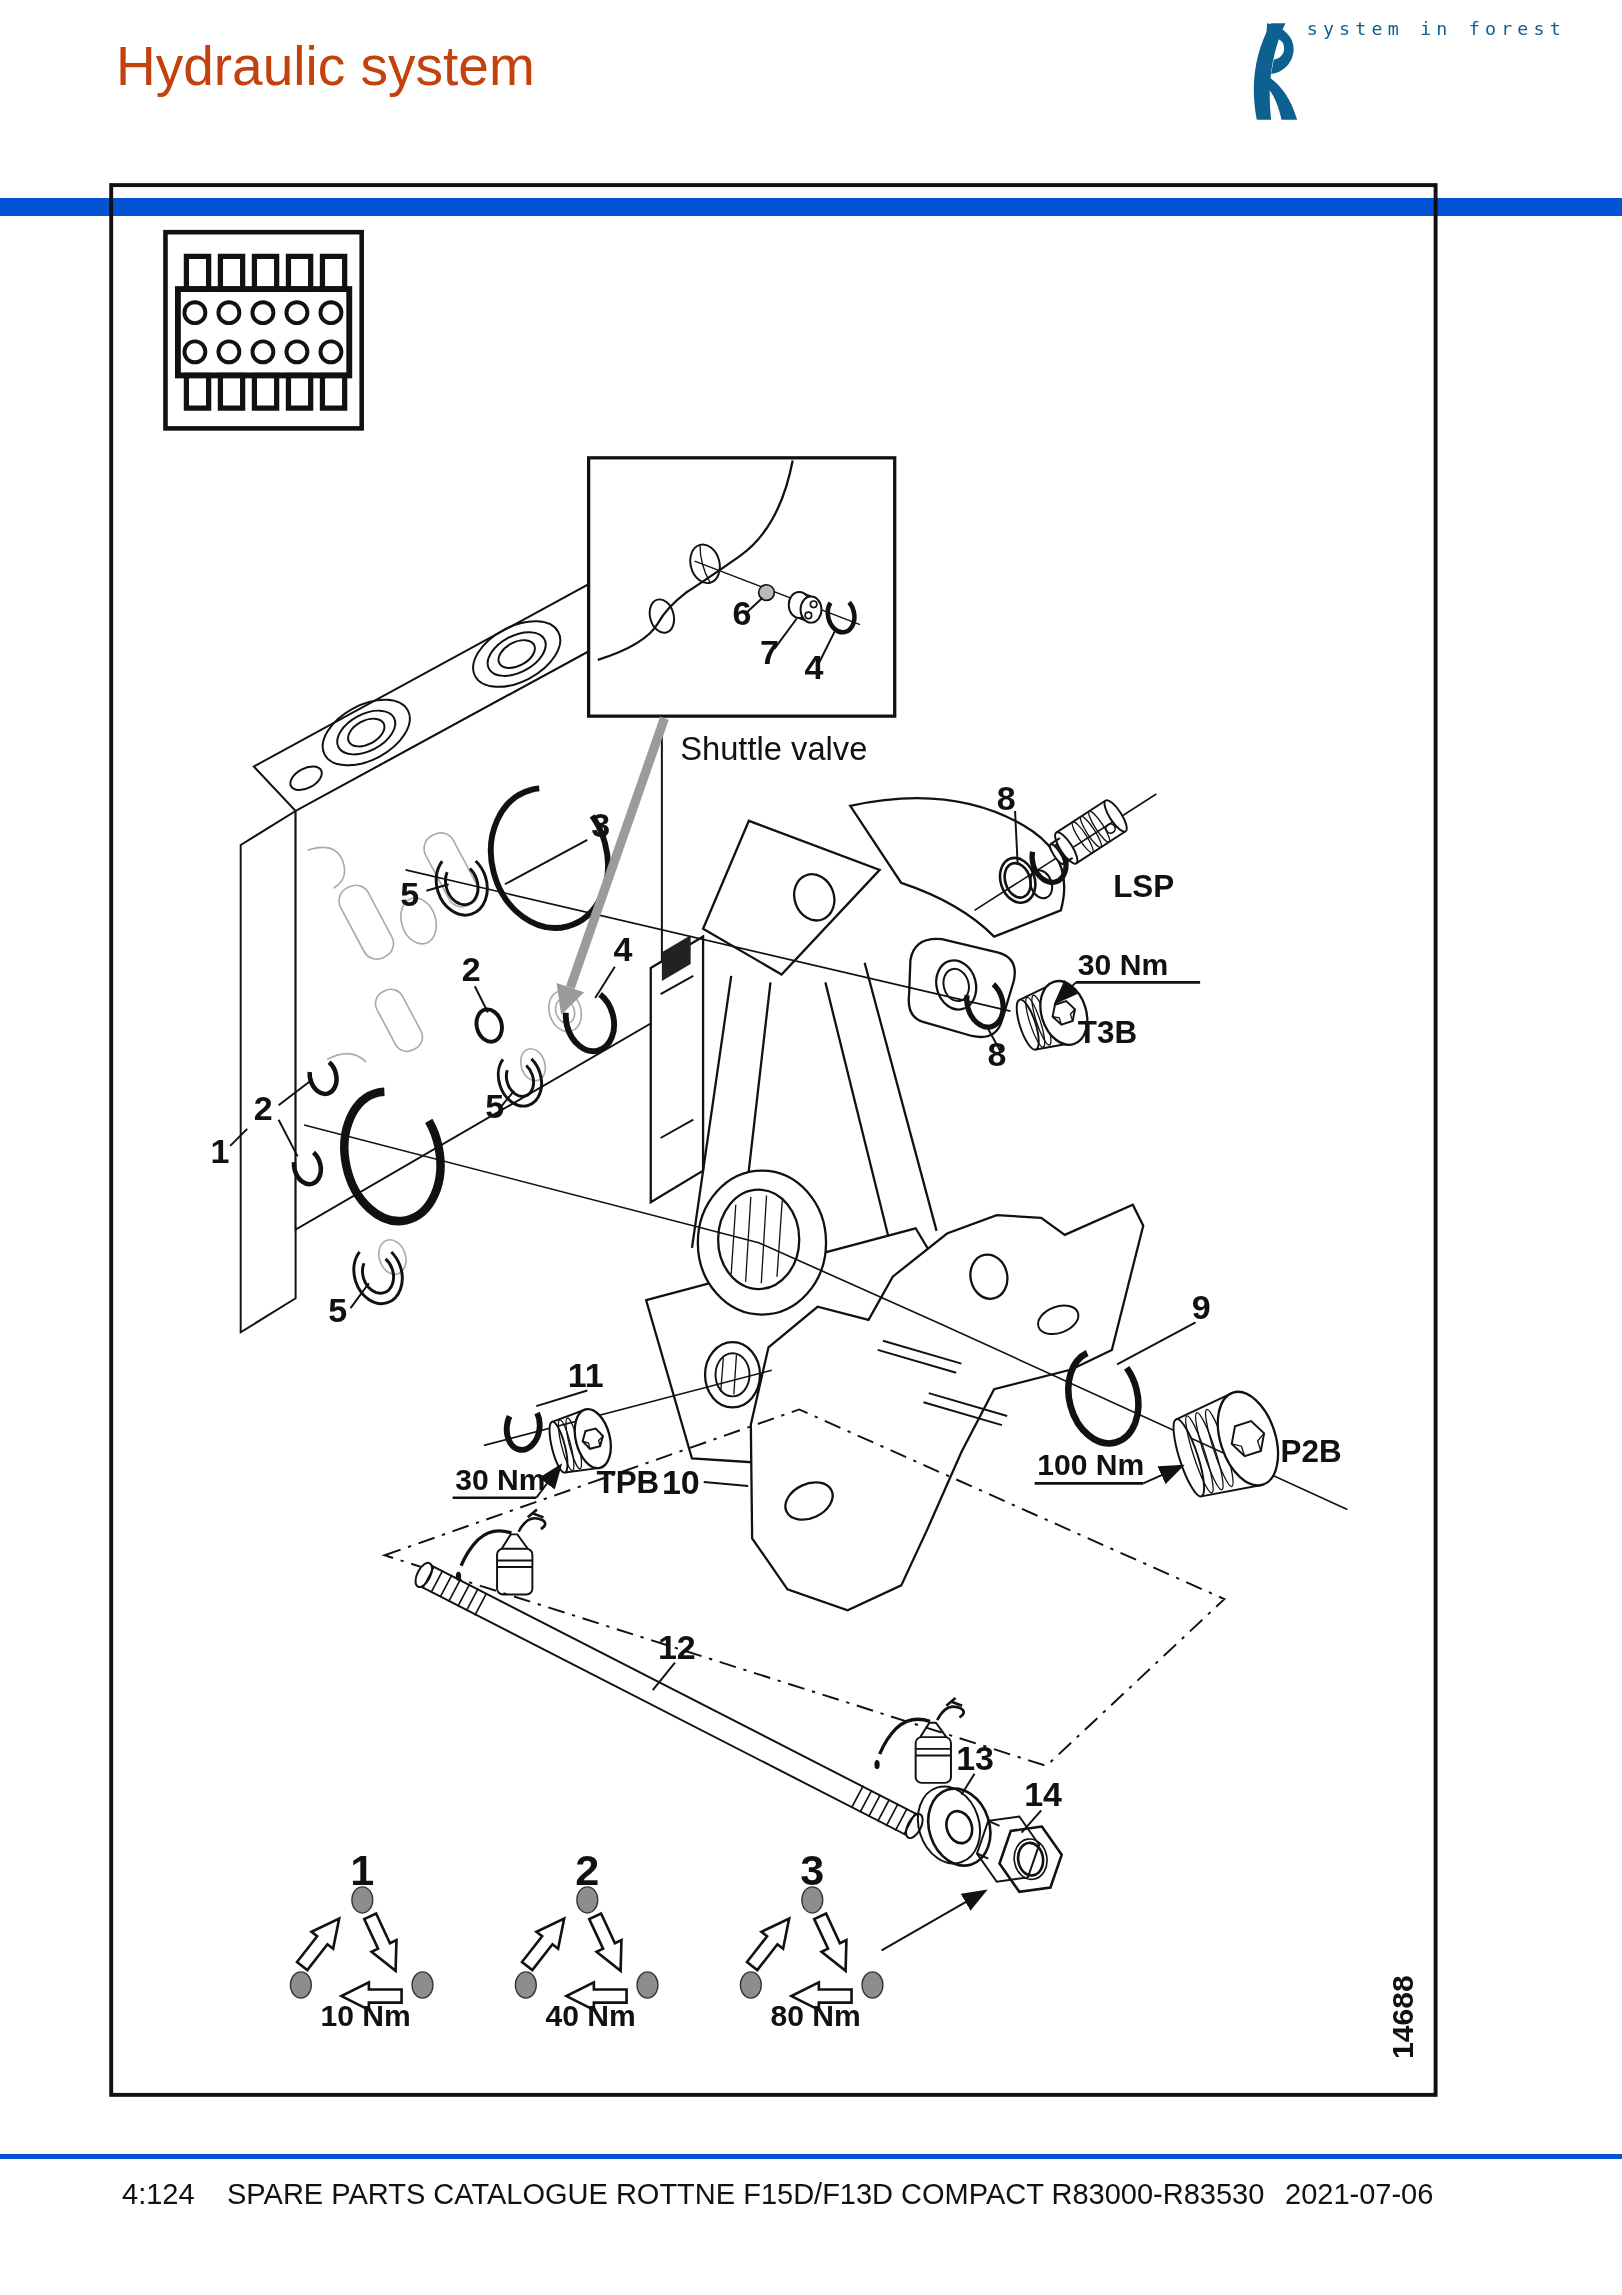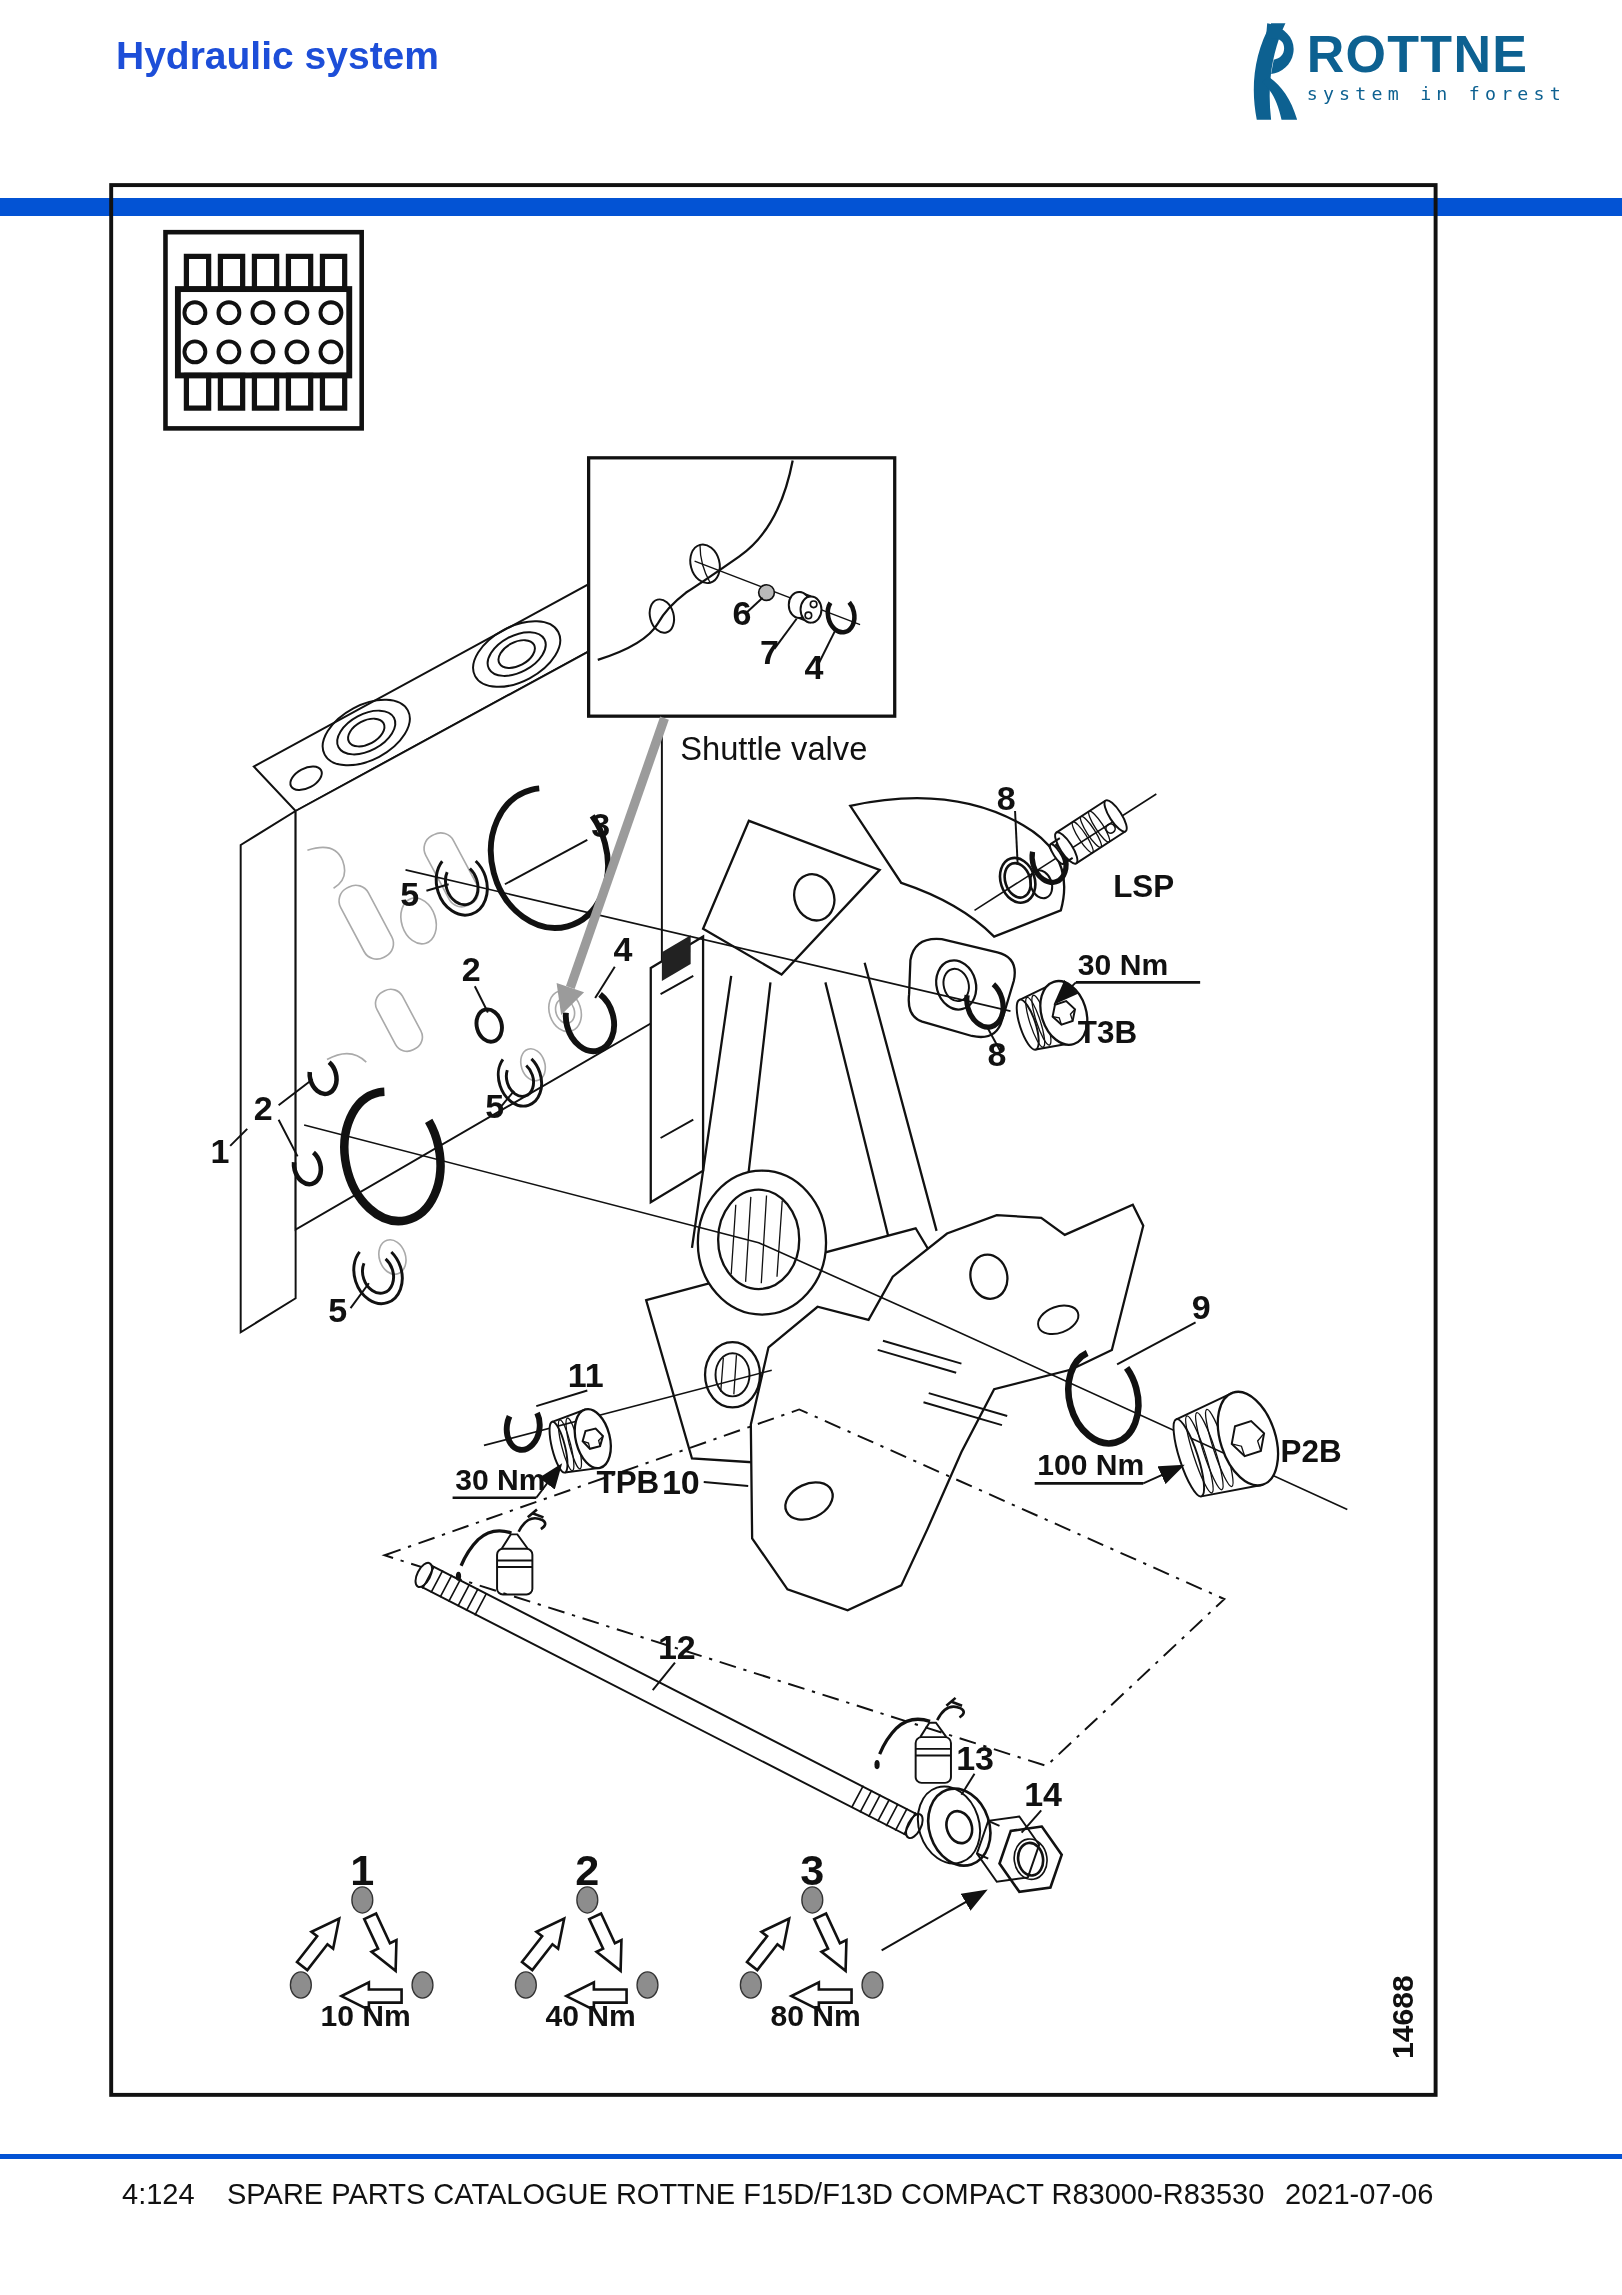--- a/index.html
+++ b/index.html
@@ -1,18 +1,18 @@
 <!DOCTYPE html>
 <html style="font-size:10.5px"><head>
 <meta charset="utf-8">
 <style>
   html,body{margin:0;padding:0;background:#fff;}
   body{width:1622px;height:2295px;position:relative;font-family:"Liberation Sans",sans-serif;overflow:hidden;}
   .abs{position:absolute;}
-  #page-title{left:116px;top:34px;font-size:39px;color:#1d4ed8;font-weight:bold;}
+  #page-title{left:116px;top:34px;font-size:55px;color:#c2410c;}
   #logo{right:56px;top:22px;display:flex;align-items:flex-start;}
   #logo-mark{width:63px;height:99px;margin-right:6.5px;}
   #logo-txt{font-size:52px;font-weight:bold;color:#0d6191;letter-spacing:1.3px;line-height:1.25;}
   #logo-tag{font-family:"DejaVu Sans Mono",monospace;font-size:18.3px;letter-spacing:5.2px;color:#0d6191;text-align:right;margin-top:-3.9px;}
   #top-bar{left:0;top:198px;width:1622px;height:17.7px;background:#0353d4;}
   #footer-bar{left:0;top:2154px;width:1622px;height:5.2px;background:#0353d4;}
   #footer{left:0;top:2178px;width:1622px;font-size:29px;color:#111;}
   #footer .pg{position:absolute;left:122px;}
   #footer .cat{position:absolute;left:227px;}
   #footer .dt{position:absolute;left:1285px;}
@@ -33,21 +33,20 @@
 
 <div class="abs" id="page-title">Hydraulic system</div>
 
 <div class="abs" id="logo">
   <svg id="logo-mark" viewBox="0 0 96 152">
     <path d="M30,150 C20,100 26,48 52,2 L74,2 C52,48 46,100 52,150 Z" fill="#0d6191"></path>
     <path d="M46,2 C74,8 90,26 86,48 C83,66 68,78 52,80 L56,58 C66,56 72,50 72,40 C72,28 62,22 44,26 Z" fill="#0d6191"></path>
     <path d="M48,84 C66,96 82,116 92,150 L68,150 C62,122 52,104 38,92 Z" fill="#0d6191"></path>
   </svg>
   <div>
-    <div id="logo-txt">ROTTNE</div>
     <div id="logo-tag">system in forest</div>
   </div>
 </div>
 
 <div class="abs" id="top-bar"></div>
 
 <svg class="abs" style="left:0;top:0" width="1622" height="2295" viewBox="0 0 2480 3509">
   <defs>
     <marker id="ah" markerWidth="13" markerHeight="10" refX="11" refY="5" orient="auto">
       <path d="M0,0 L13,5 L0,10 Z" fill="#111"></path>

